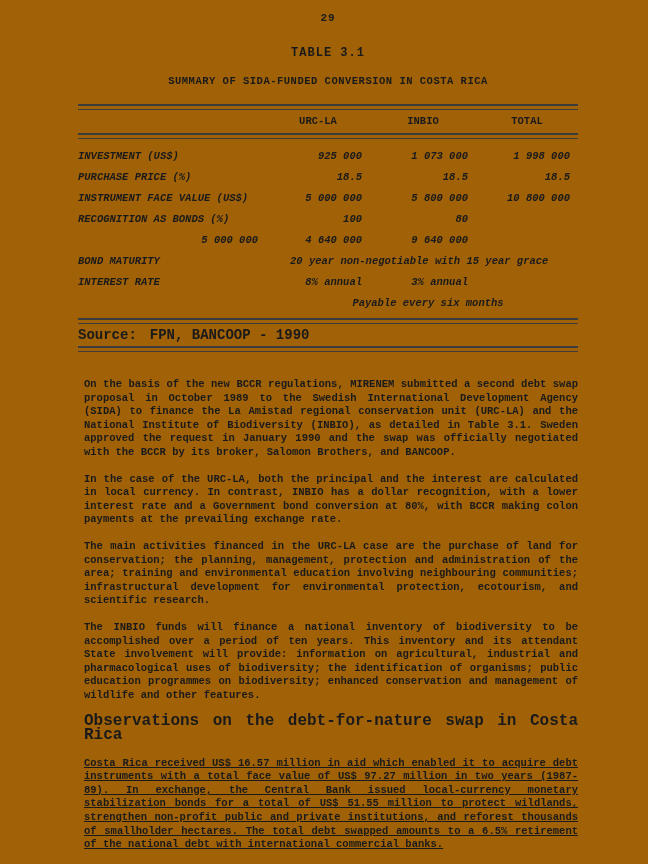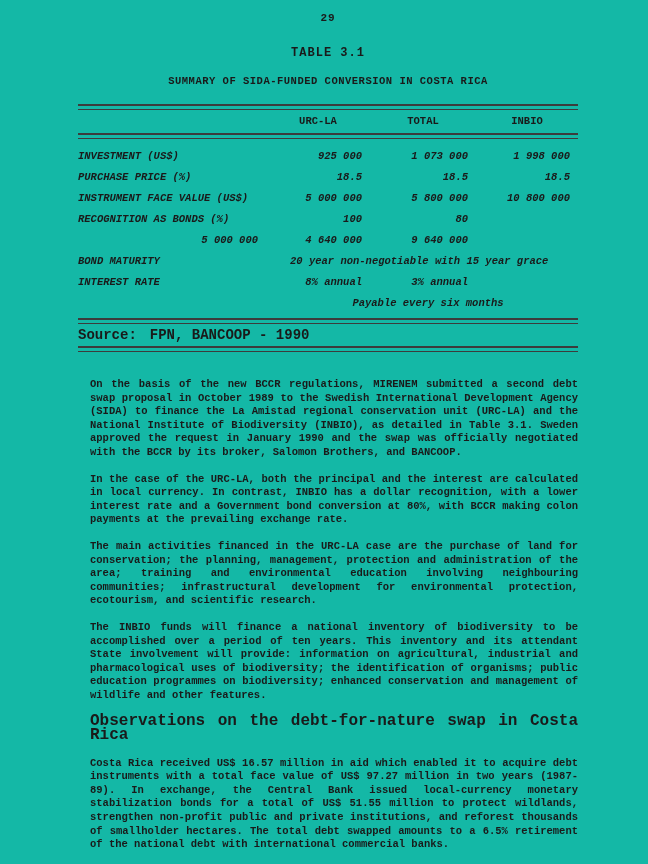--- a/index.html
+++ b/index.html
@@ -5,21 +5,21 @@
   html,body{margin:0;padding:0;}
   body{
     background:#e8e8e6;
     font-family:"Liberation Mono","DejaVu Sans Mono",monospace;
   }
   .page{
     position:relative;
     width:648px;
     height:864px;
     margin:0 auto;
-    background:#14b8a6;
+    background:#a16207;
     color:#1a1a1a;
     overflow:hidden;
     box-sizing:border-box;
     padding:12px 70px 0 78px;
     font-weight:600;
   }
   .page-number{
     text-align:center;
     font-size:11px;
     letter-spacing:1px;
@@ -75,50 +75,51 @@
     line-height:22px;
     font-size:14px;
   }
   .source-value{ margin-left:13px; }
   .body-text{
     margin-top:26px;
     font-size:10.5px;
     line-height:13.6px;
   }
   .body-text p{
-    margin:0 0 13px 12px;
+    margin:0 0 13px 6px;
     text-align:justify;
   }
   .obs-heading{
     font-weight:700;
     margin:26px 0 0 0;
     font-size:16px;
   }
   .obs-paragraph{
     margin-top:14px !important;
+    text-decoration:underline;
   }
 </style>
 </head>
 <body>
 
 <div class="page">
 
   <div class="page-number">29</div>
 
   <div class="table-title">TABLE 3.1</div>
   <div class="table-subtitle">SUMMARY OF SIDA-FUNDED CONVERSION IN COSTA RICA</div>
 
   <div class="tbl">
     <div class="rule-double"></div>
 
     <div class="grid-row header-row">
       <div class="cell-label"></div>
       <div class="hdr">URC-LA</div>
+      <div class="hdr">INBIO</div>
       <div class="hdr">TOTAL</div>
-      <div class="hdr">INBIO</div>
     </div>
 
     <div class="rule-double"></div>
 
     <div class="data-rows">
       <div class="grid-row data-row">
         <div class="cell-label">INVESTMENT (US$)</div>
         <div class="cell-val">925 000</div>
         <div class="cell-val">1 073 000</div>
         <div class="cell-val">1 998 000</div>

